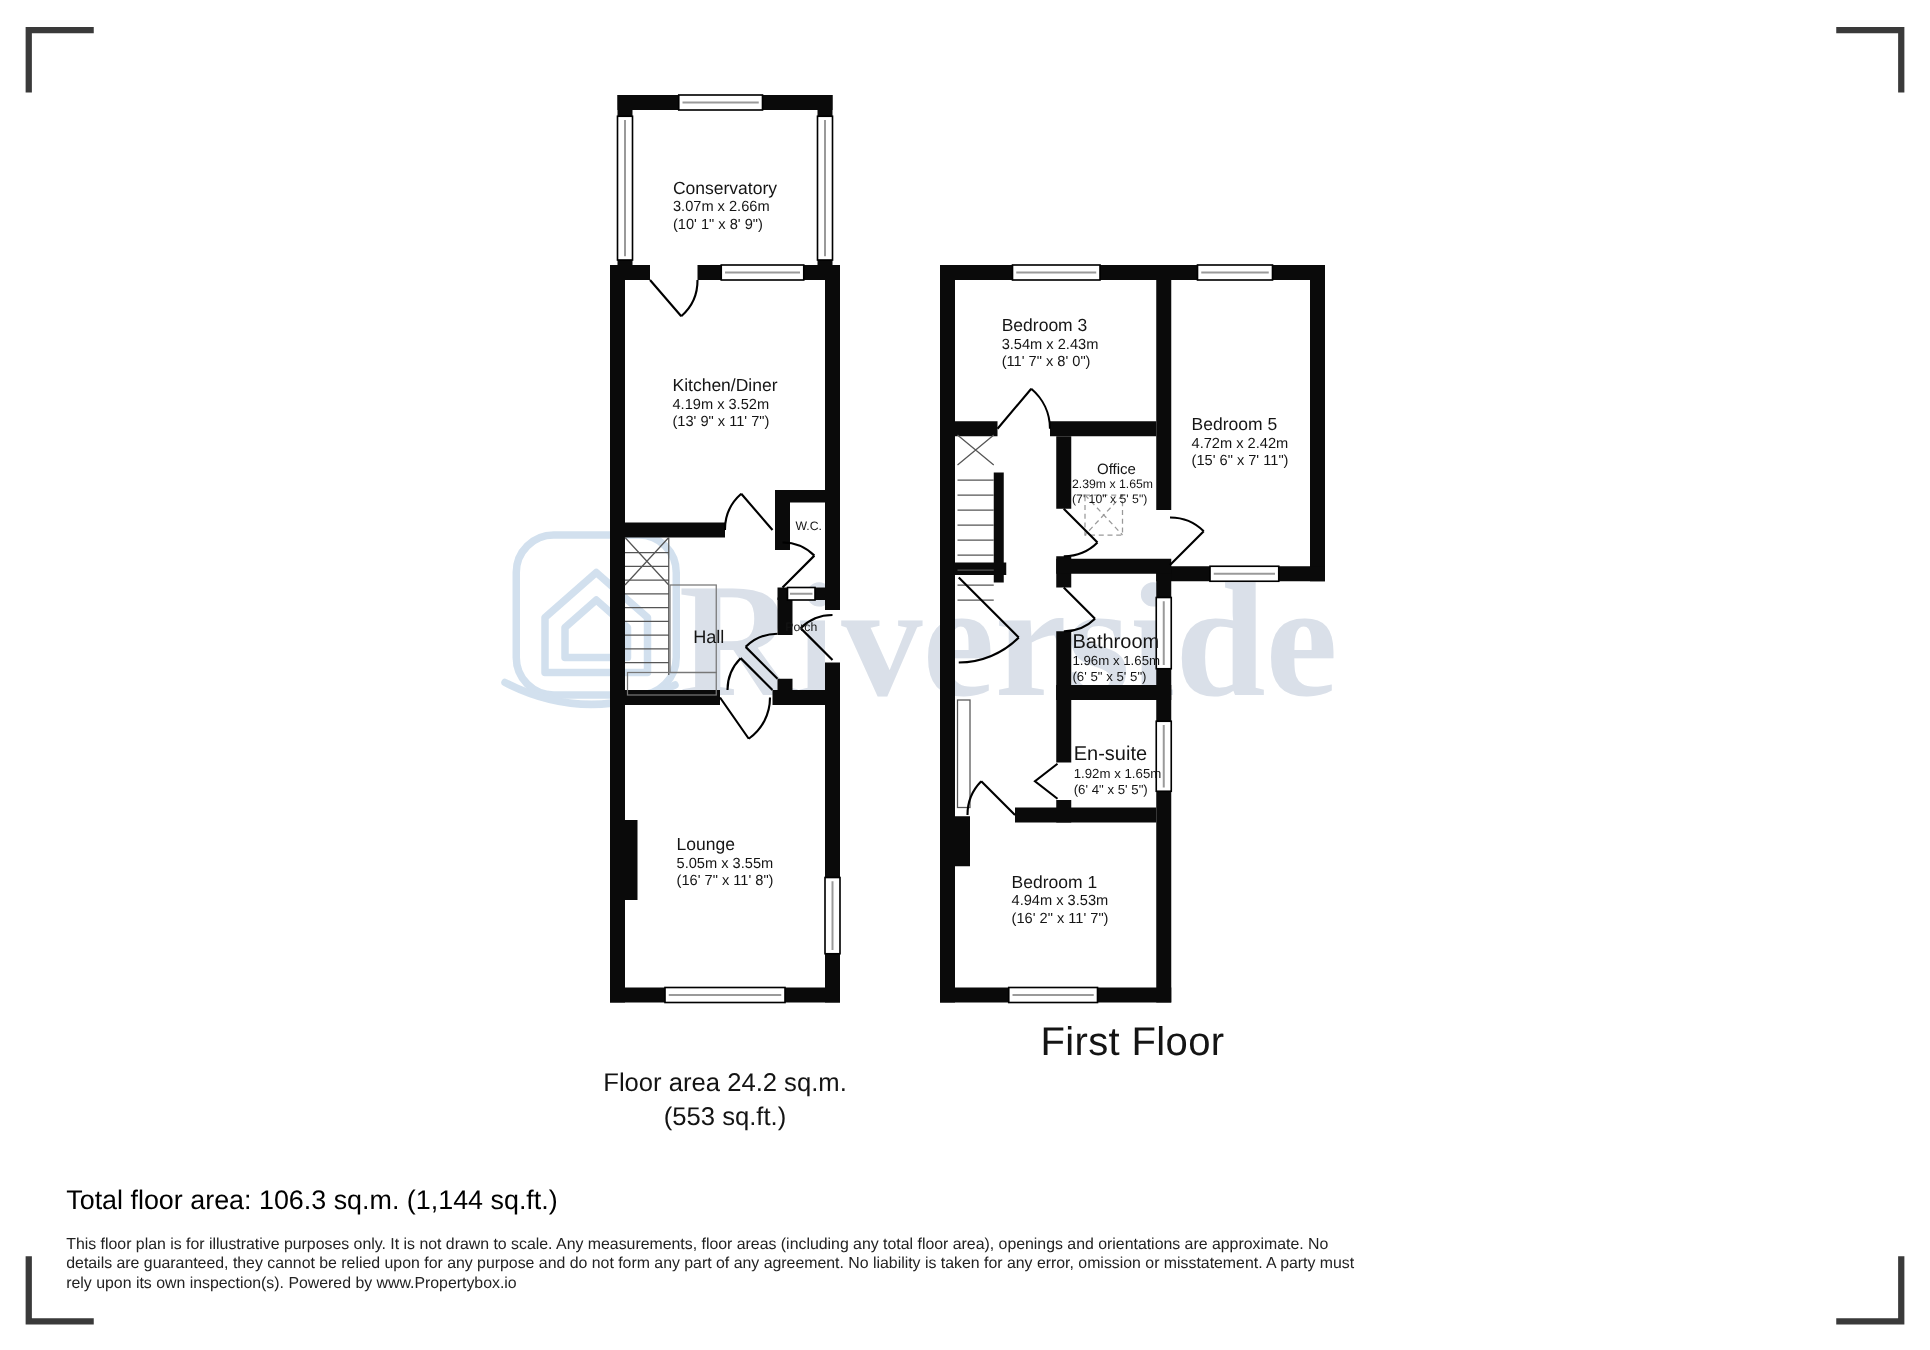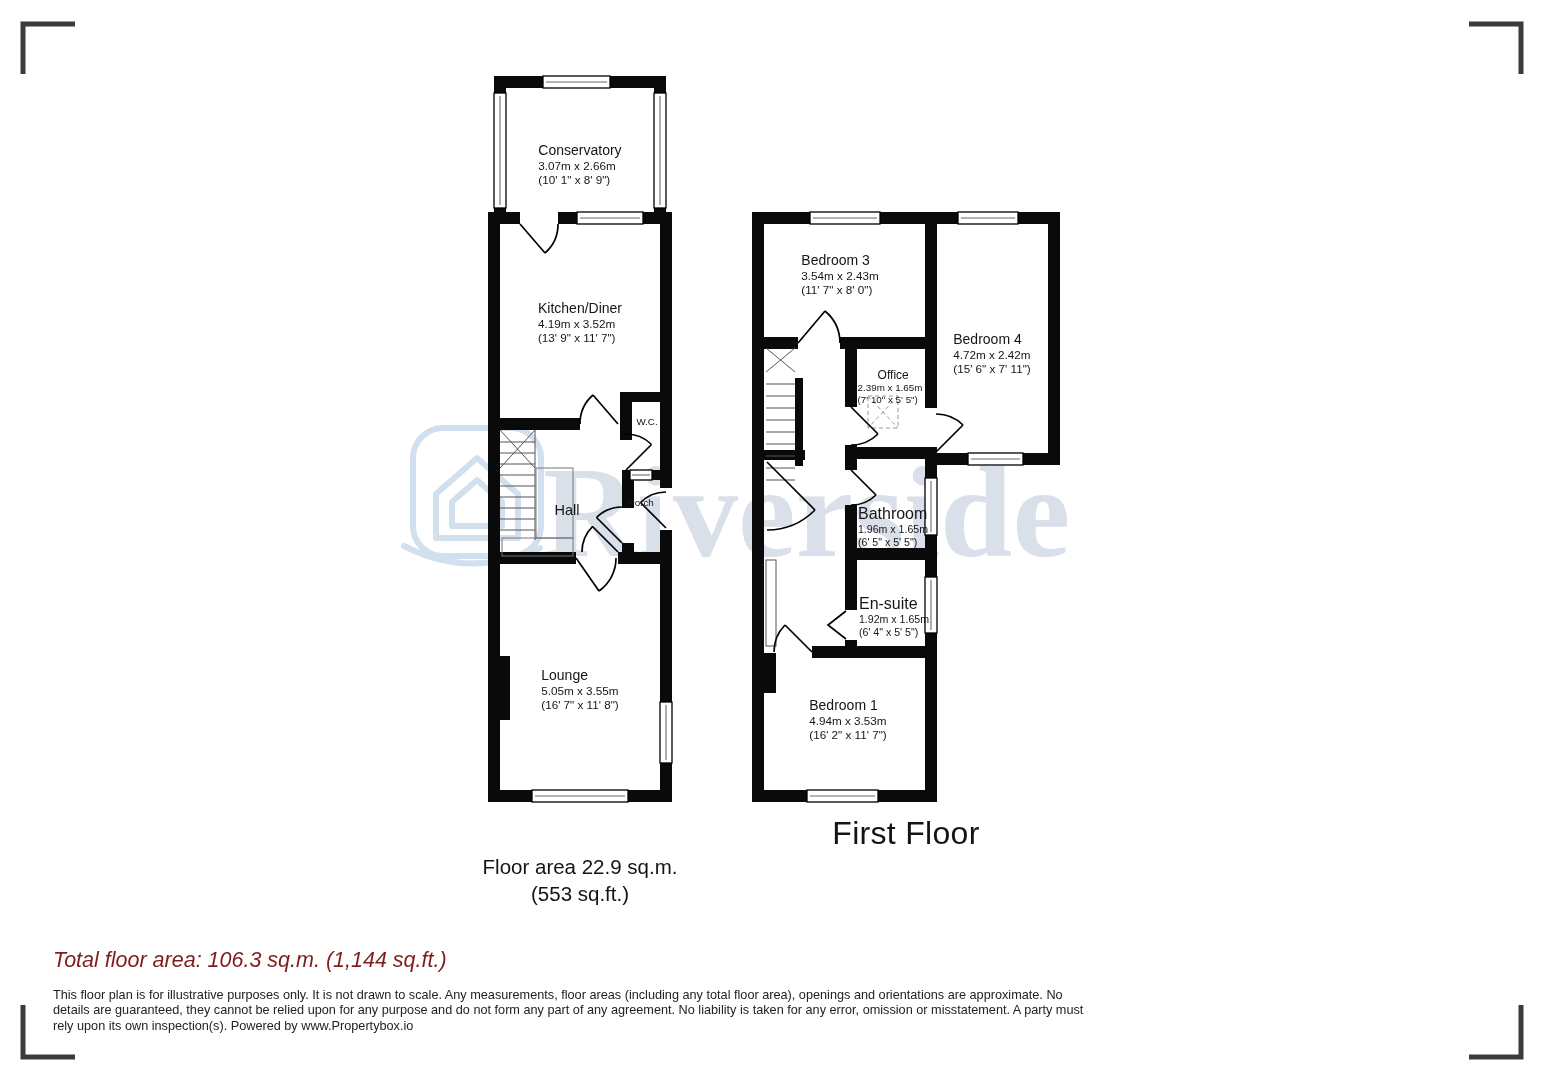--- a/index.html
+++ b/index.html
@@ -24,21 +24,21 @@
   .midsize .rname{font-size:16px;}
   .midsize .rdim{font-size:10.6px;}
   .office .rname{font-size:12px;margin-left:20px;}
   .office .rdim{font-size:9.8px;}
   .hall-lbl .rname{font-size:14.5px;}
 
   .floor-title{position:absolute;transform:translateX(-50%);font-size:32px;color:#141414;
                white-space:nowrap;letter-spacing:0.3px;}
   .floor-area{position:absolute;transform:translateX(-50%);font-size:20.5px;color:#141414;
               white-space:nowrap;}
-  .total{position:absolute;font-size:21.5px;color:#7f1d1d;white-space:nowrap;font-style:italic;}
+  .total{position:absolute;font-size:21.5px;color:#000000;white-space:nowrap;}
   .disclaimer{position:absolute;width:1040px;font-size:12.7px;line-height:15.4px;color:#222;}
 </style>
 </head>
 <body>
 
 <div class="page">
 
 <svg width="1544" height="1080" viewBox="0 0 1544 1080">
 
   <g>
@@ -204,21 +204,21 @@
   <div class="rdim">5.05m x 3.55m</div>
   <div class="rdim">(16' 7" x 11' 8")</div>
 </div>
 
 <div class="rlabel" style="left:840px;top:252px">
   <div class="rname">Bedroom 3</div>
   <div class="rdim">3.54m x 2.43m</div>
   <div class="rdim">(11' 7" x 8' 0")</div>
 </div>
 <div class="rlabel" style="left:992px;top:331px">
-  <div class="rname">Bedroom 4</div>
+  <div class="rname">Bedroom 5</div>
   <div class="rdim">4.72m x 2.42m</div>
   <div class="rdim">(15' 6" x 7' 11")</div>
 </div>
 <div class="rlabel office" style="left:890px;top:368px">
   <div class="rname">Office</div>
   <div class="rdim">2.39m x 1.65m</div>
   <div class="rdim">(7' 10" x 5' 5")</div>
 </div>
 <div class="rlabel midsize" style="left:893px;top:504px">
   <div class="rname">Bathroom</div>
@@ -229,20 +229,20 @@
   <div class="rname">En-suite</div>
   <div class="rdim">1.92m x 1.65m</div>
   <div class="rdim">(6' 4" x 5' 5")</div>
 </div>
 <div class="rlabel" style="left:848px;top:697px">
   <div class="rname">Bedroom 1</div>
   <div class="rdim">4.94m x 3.53m</div>
   <div class="rdim">(16' 2" x 11' 7")</div>
 </div>
 
-<div class="floor-area" style="left:580px;top:855px">Floor area 22.9 sq.m.</div>
+<div class="floor-area" style="left:580px;top:855px">Floor area 24.2 sq.m.</div>
 <div class="floor-area" style="left:580px;top:882px">(553 sq.ft.)</div>
 <div class="floor-title" style="left:906px;top:815px">First Floor</div>
 
 <div class="total" style="left:53px;top:948px">Total floor area: 106.3 sq.m. (1,144 sq.ft.)</div>
 <div class="disclaimer" style="left:53px;top:988px">This floor plan is for illustrative purposes only. It is not drawn to scale. Any measurements, floor areas (including any total floor area), openings and orientations are approximate. No details are guaranteed, they cannot be relied upon for any purpose and do not form any part of any agreement. No liability is taken for any error, omission or misstatement. A party must rely upon its own inspection(s). Powered by www.Propertybox.io</div>
 
 </div>
 
 </body></html>

